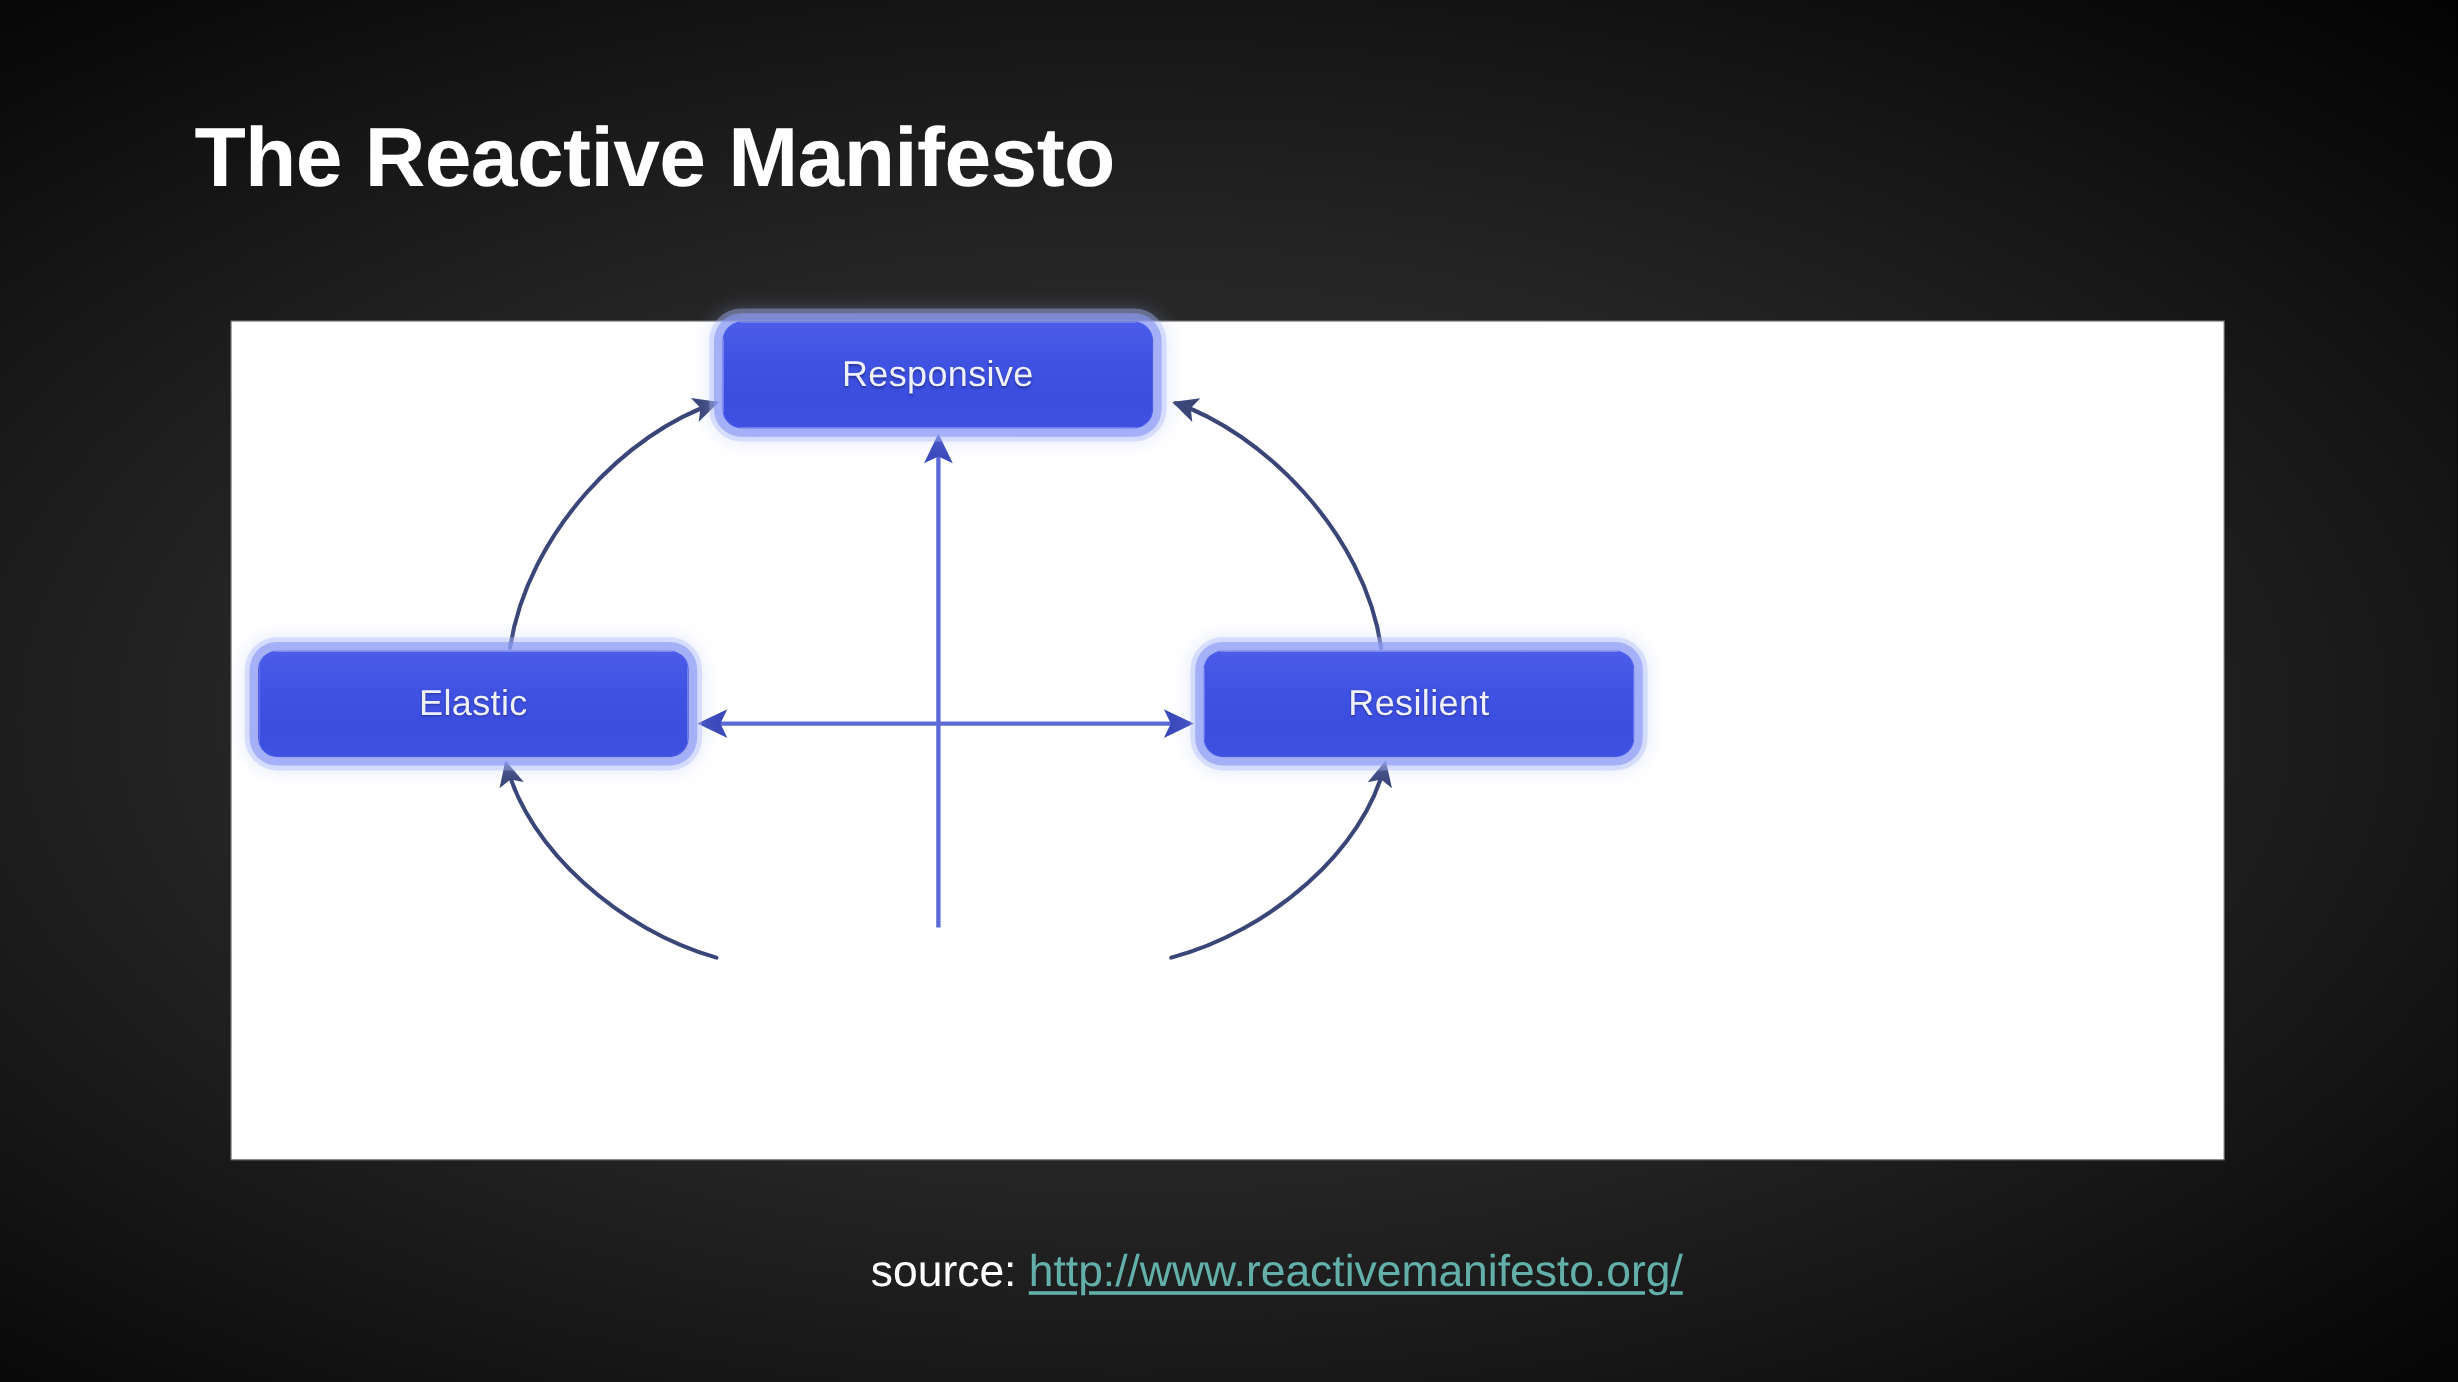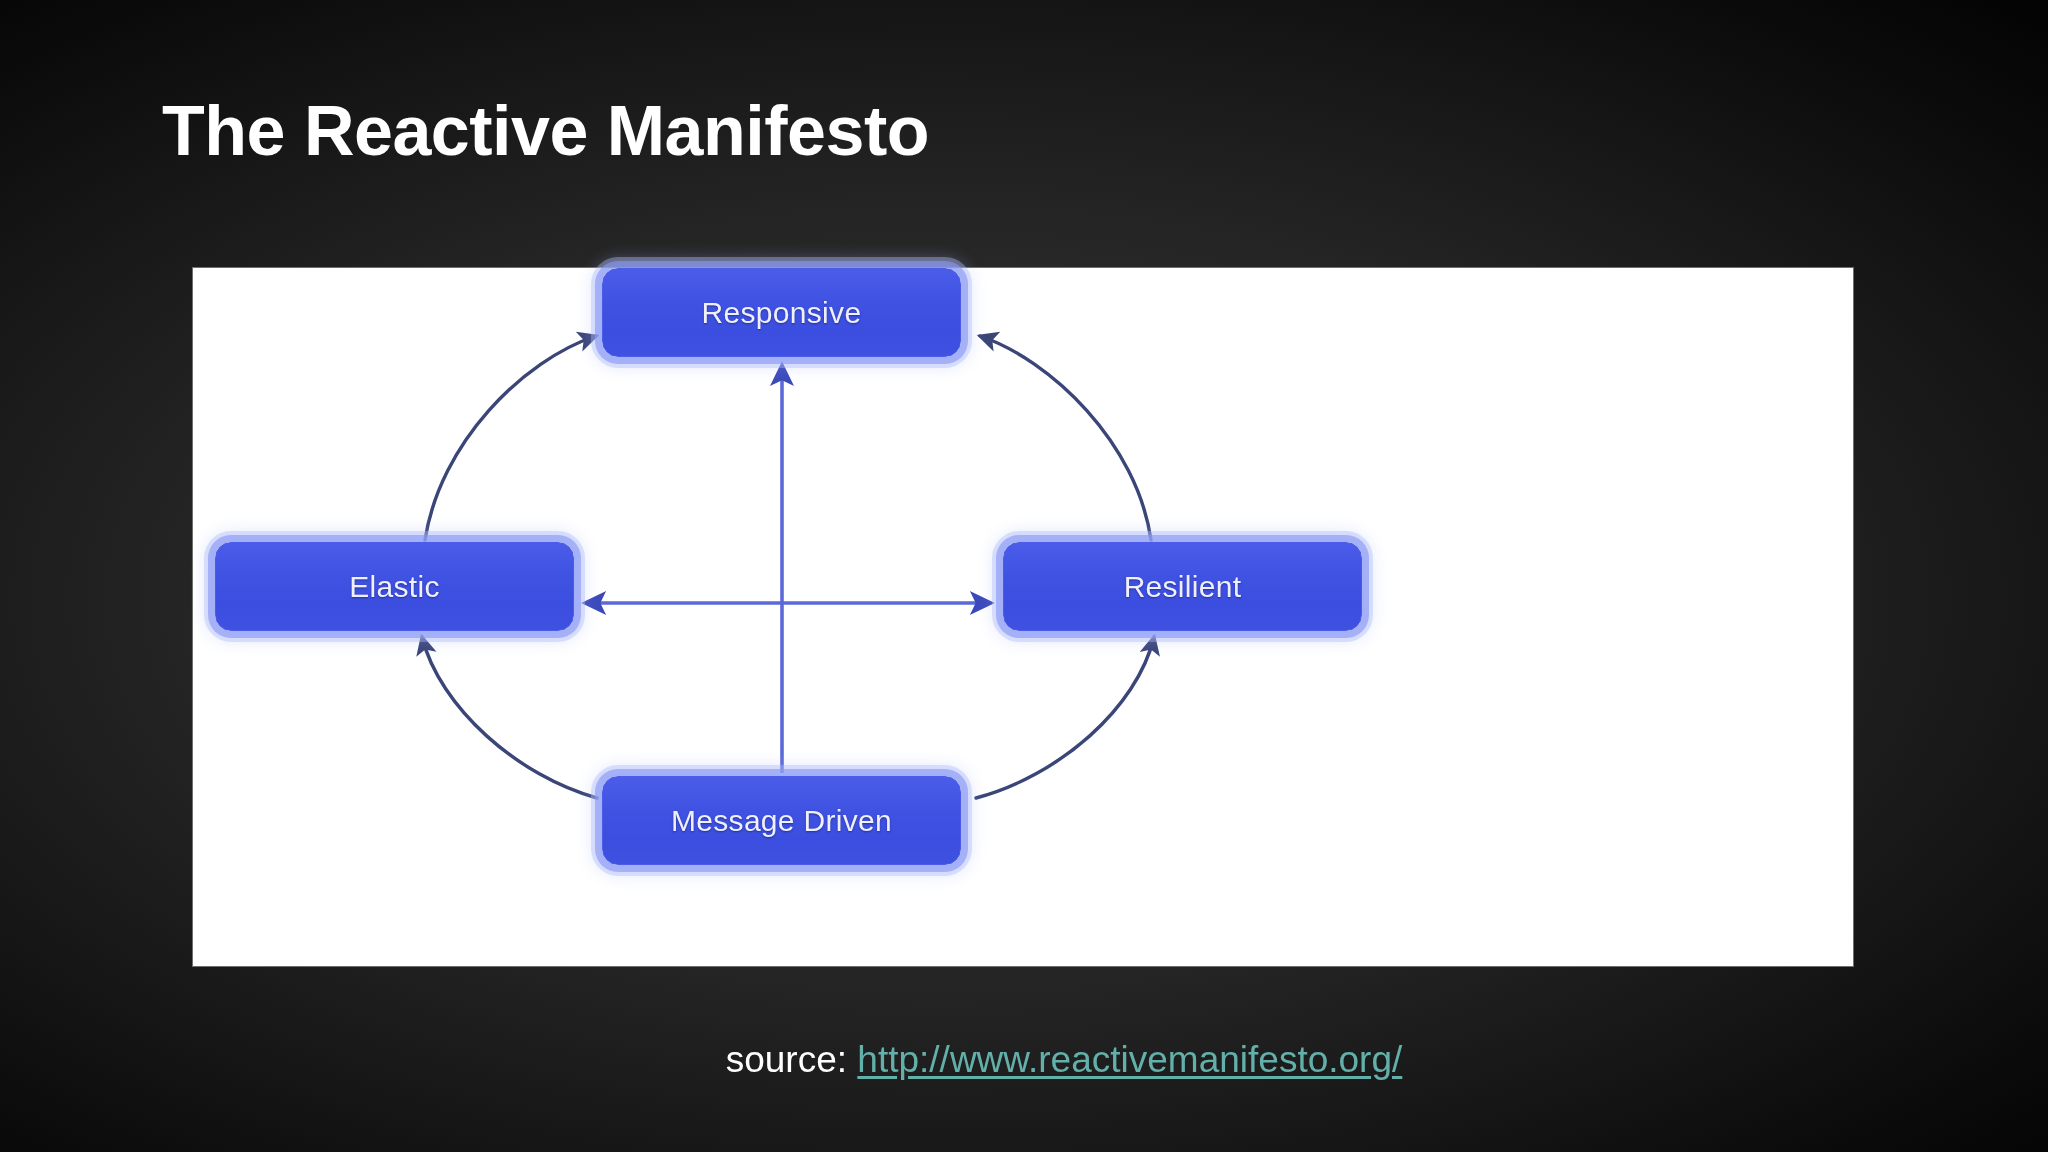--- a/index.html
+++ b/index.html
@@ -140,21 +140,18 @@
     </div>
 
     <div class="node" id="node-elastic">
       <span>Elastic</span>
     </div>
 
     <div class="node" id="node-resilient">
       <span>Resilient</span>
     </div>
 
-    <div class="node" id="node-message">
-      <span>Message Driven</span>
-    </div>
 
   </div>
 
   <div id="source"><span>source: </span><span class="link">http://www.reactivemanifesto.org/</span></div>
 
 </div>
 
 </body></html>

